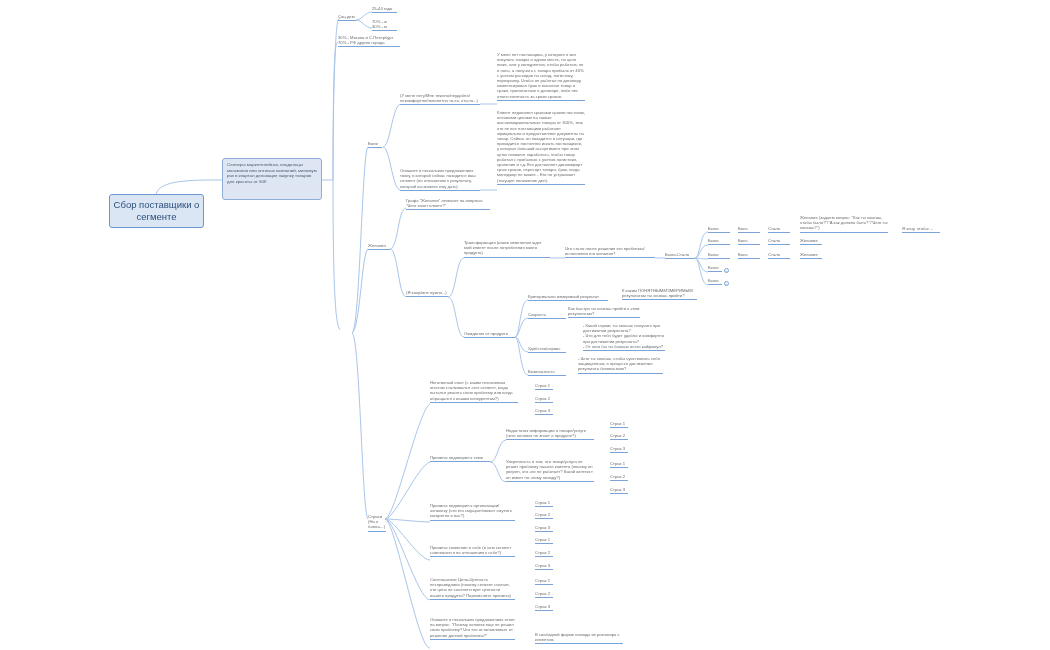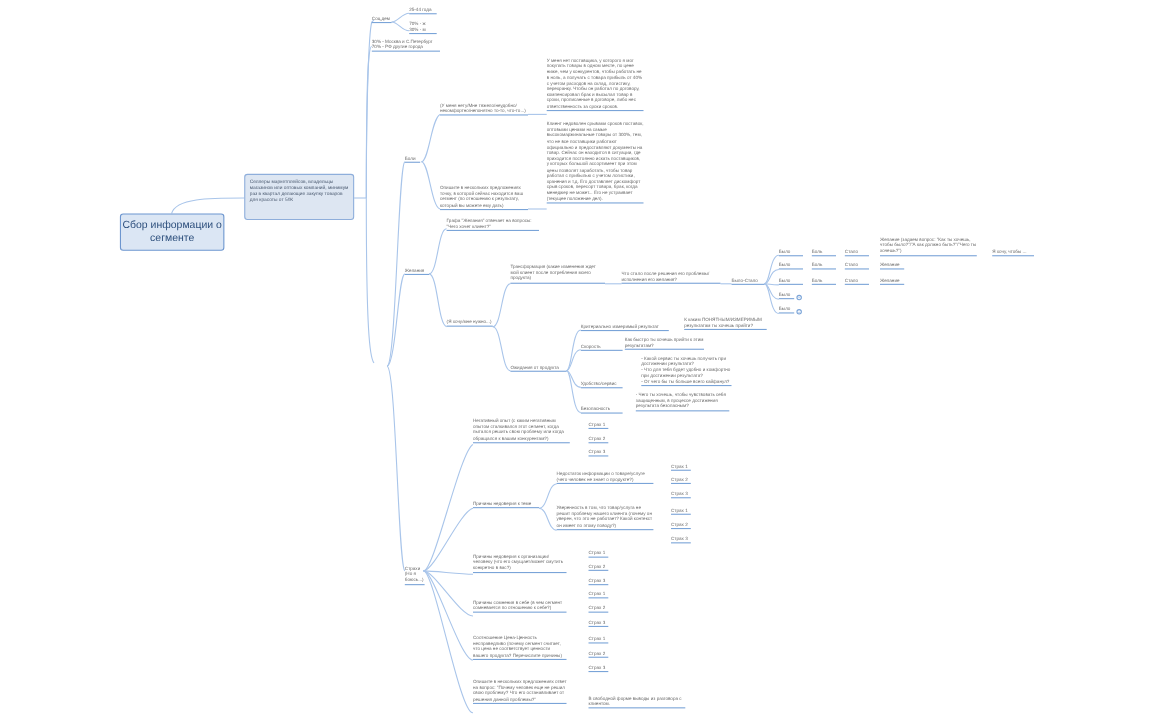--- a/index.html
+++ b/index.html
@@ -57,21 +57,21 @@
     <path d="M385 519 C395 519,418 522,430 522"></path>
     <path d="M385 519 C395 519,418 560,430 560"></path>
     <path d="M385 519 C395 519,418 600,430 600"></path>
     <path d="M385 519 C395 519,418 650,430 648"></path>
     <path d="M490 462 C498 462,498 440,506 440"></path>
     <path d="M490 462 C498 462,498 482,506 482"></path>
   </g>
 </svg>
 
 <div class="root">
-    <span>Сбор информации о сегменте</span>
+    <span>Сбор поставщики о сегменте</span>
   </div>
 <div class="seg"><span>Селлеры маркетплейсов, владельцы магазинов или оптовых компаний, минимум раз в квартал делающие закупку товаров для красоты от 50К</span></div>
 
 <div class="n u" style="left:338px;top:14px;width:18px;">Соц.дем</div>
 <div class="n u" style="left:372px;top:6px;width:25px;">25-44 года</div>
 <div class="n u" style="left:372px;top:19px;width:25px;white-space:pre-line;">70% - ж
 30% - м</div>
 <div class="n u" style="left:338px;top:35px;width:62px;white-space:pre-line;">30% - Москва и С.Петербург
 70% - РФ другие города</div>
 

